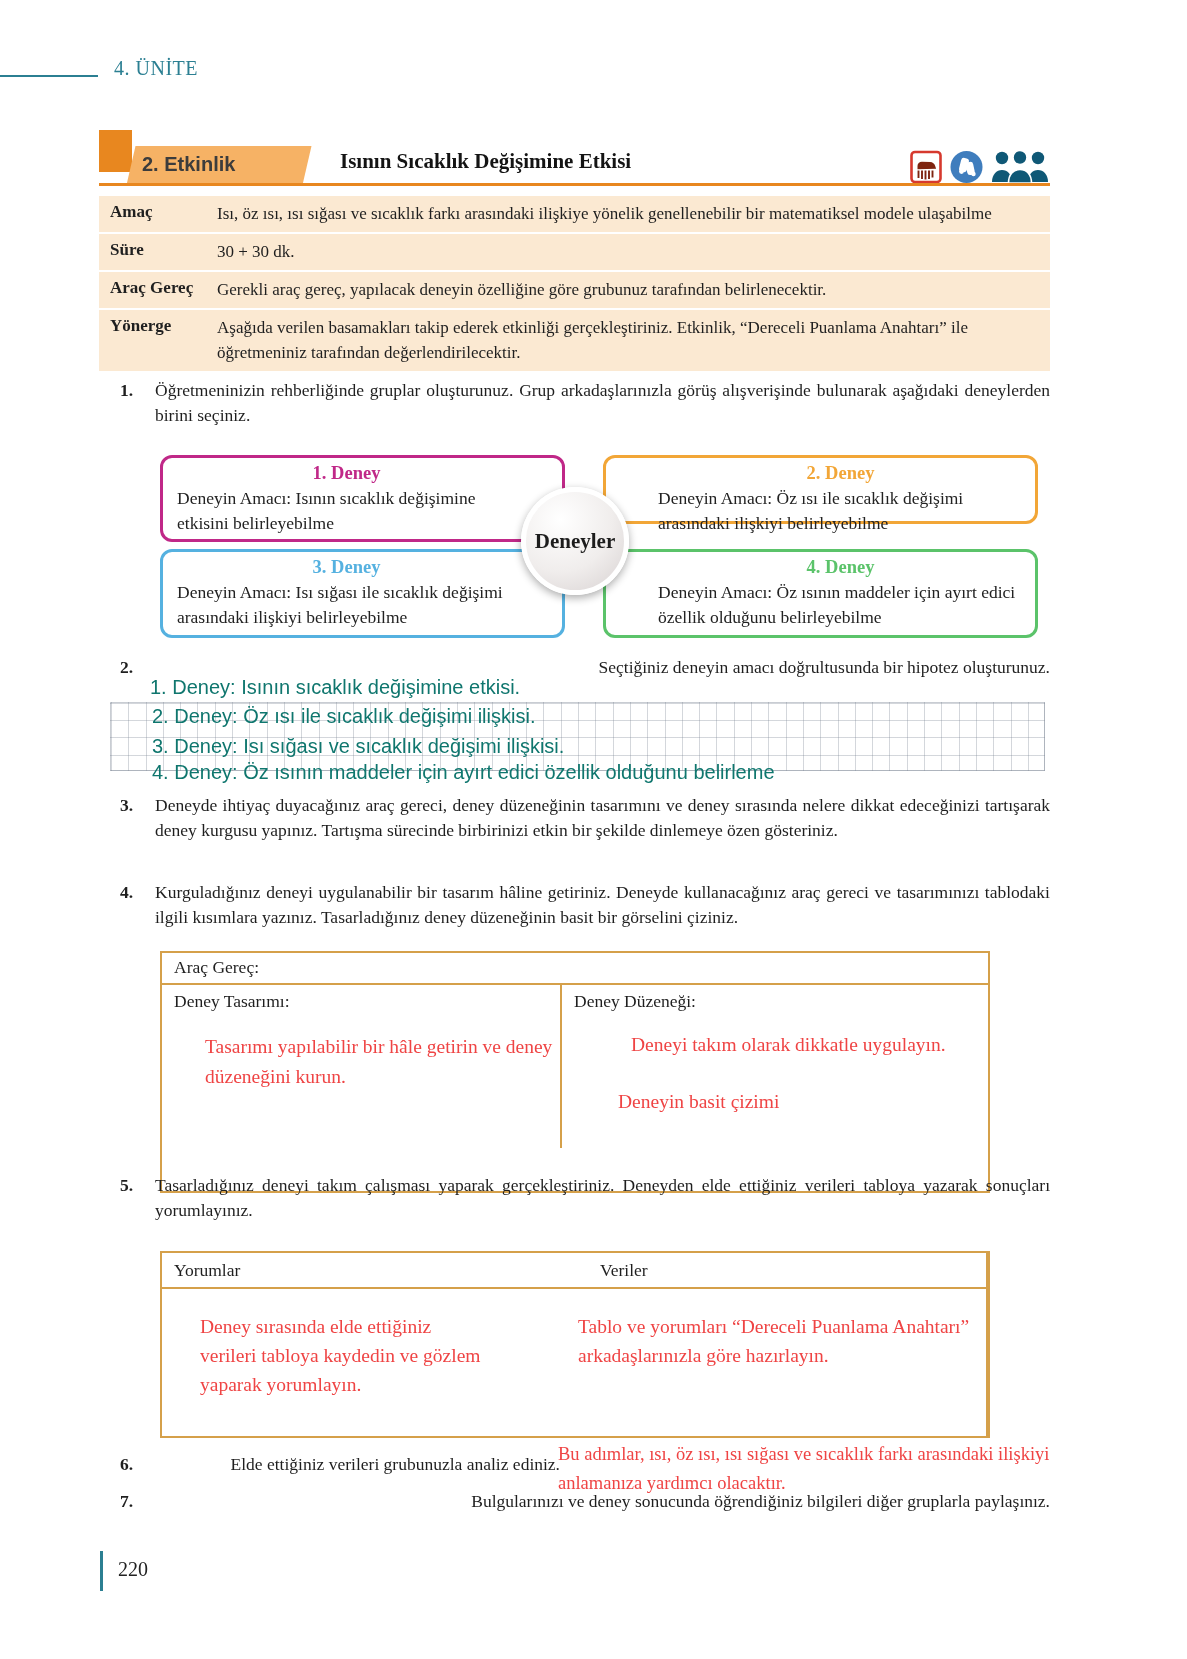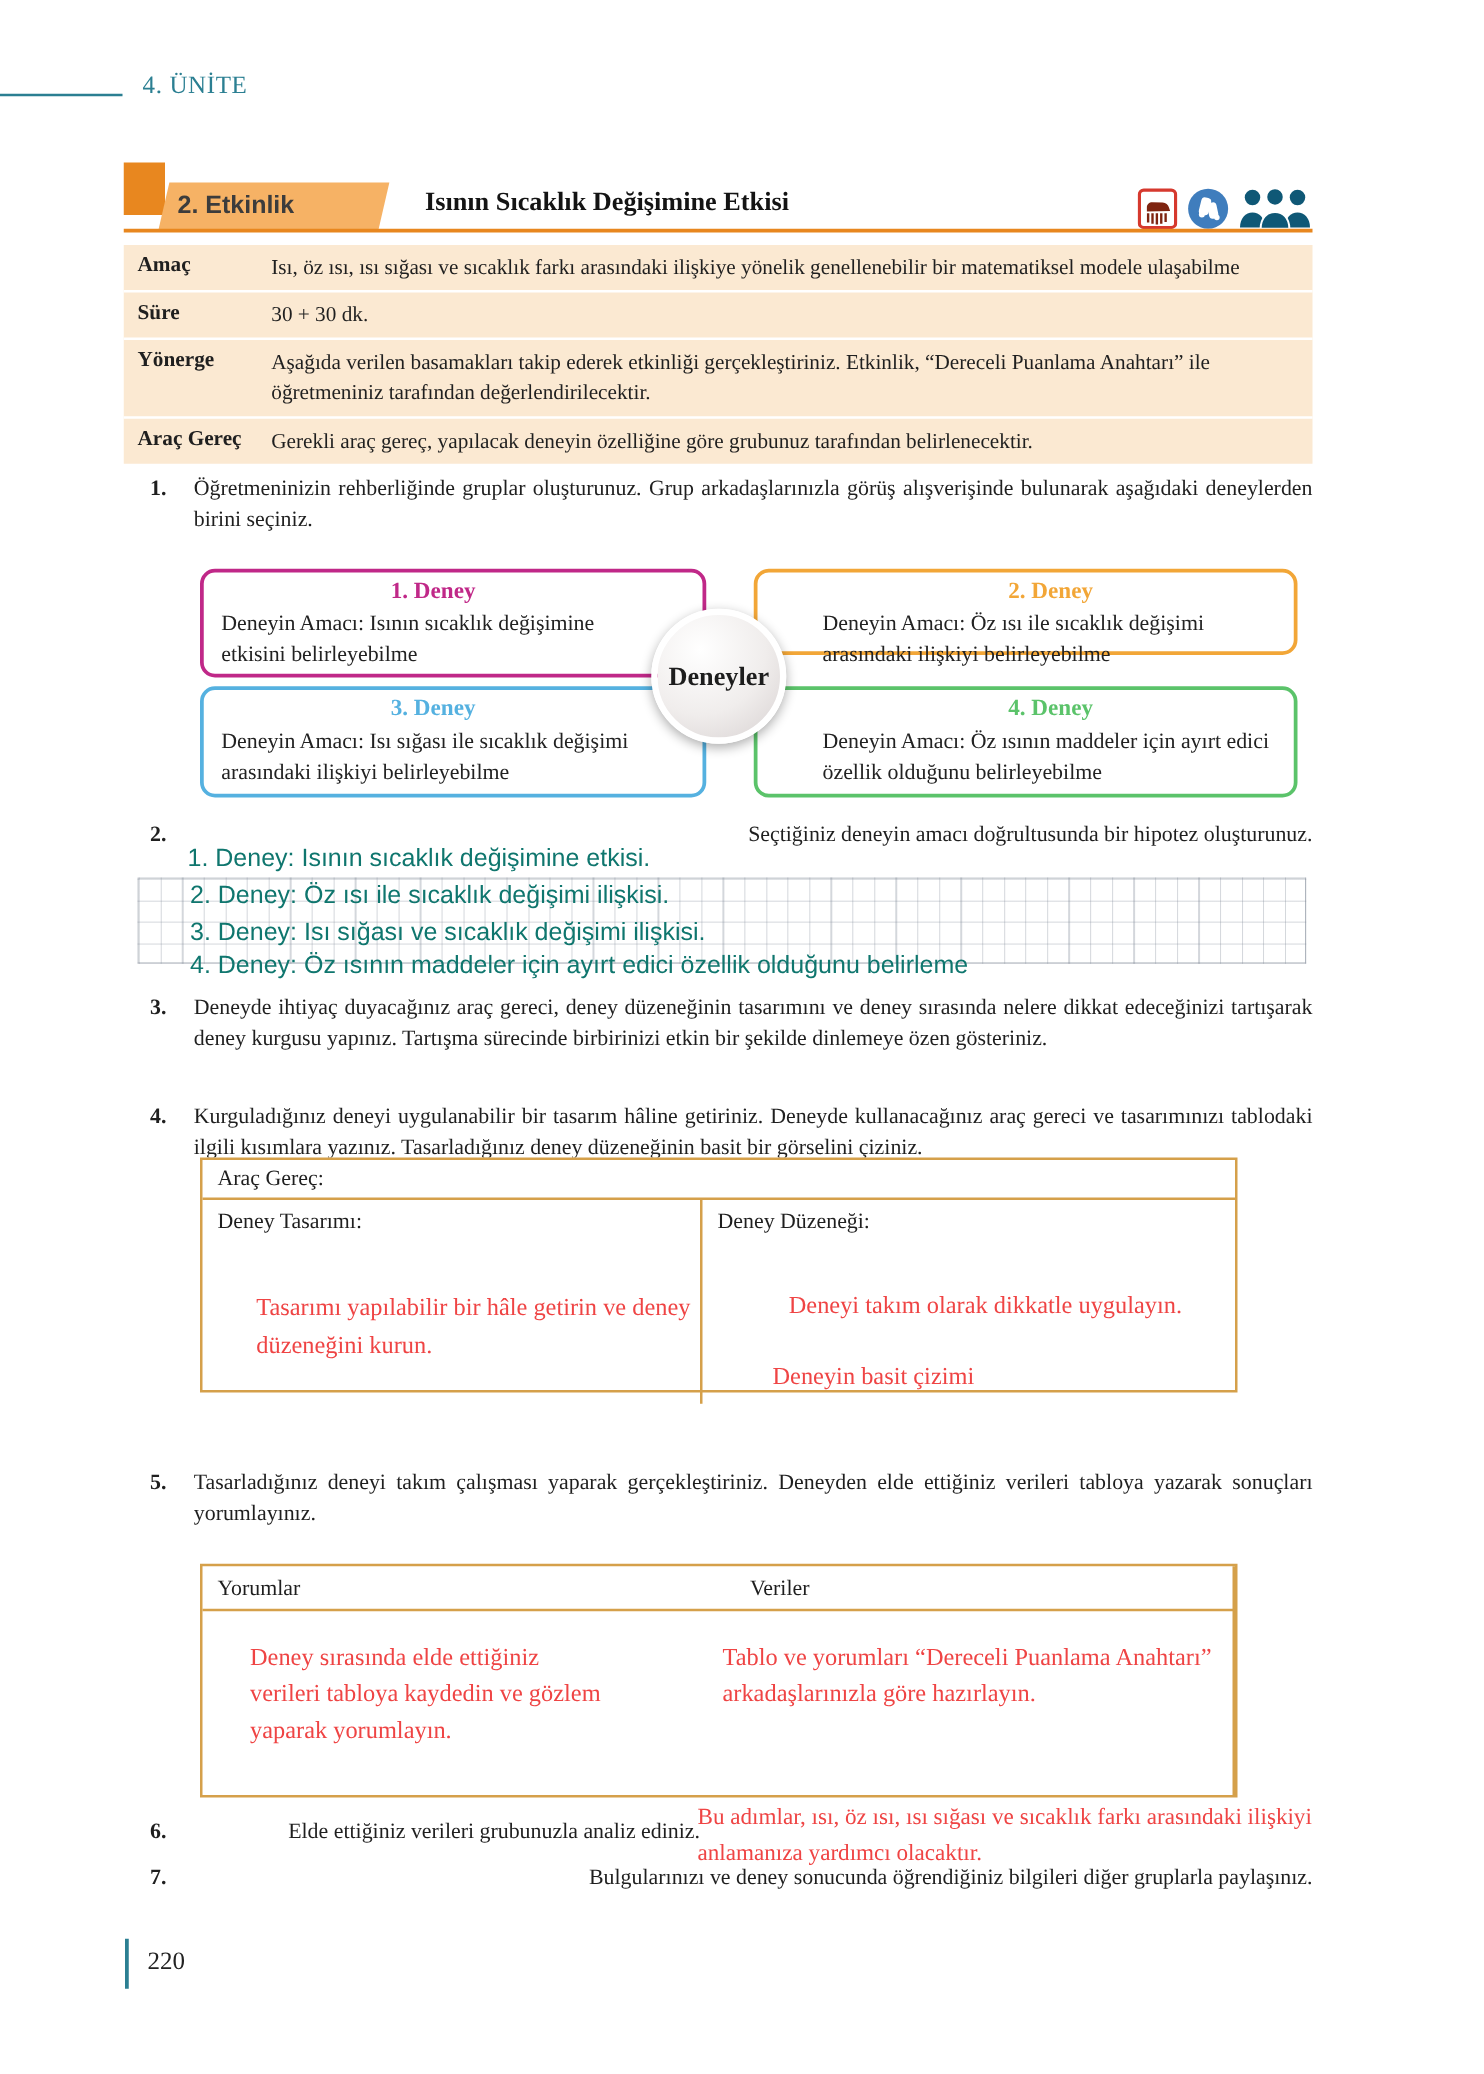--- a/index.html
+++ b/index.html
@@ -58,21 +58,21 @@
       repeating-linear-gradient(to right,  rgba(120,130,145,.32) 0 1px, transparent 1px 17.3px),
       repeating-linear-gradient(to bottom, rgba(120,130,145,.32) 0 1px, transparent 1px 17.2px);
   }
   
   .sheet { position:absolute; left:160px; width:830px; border:2px solid #d5a04a; background:#fff; font-size:17.5px; }
   .sheet-header { height:32px; border-bottom:2px solid #d5a04a; padding:4px 12px; }
   .sheet-body { display:flex; }
   .sheet-col { padding:6px 12px; }
   .sheet-col.left { flex:0 0 400px; border-right:2px solid #d5a04a; }
   .sheet-col.right { flex:1; }
-  .design-sheet { top:926px; height:188px; }
+  .design-sheet { top:951px; height:242px; }
   .data-sheet   { top:1251px; height:187px; }
   .data-sheet .sheet-col { padding-top:7px; }
   
   .page-bar { position:absolute; left:100px; top:1551px; width:3px; height:40px; background:#2b7f92; }
   .page-num { position:absolute; left:118px; top:1558px; font-size:20px; color:#222; }
 </style>
 </head>
 <body>
 
 <div class="page">
@@ -124,26 +124,26 @@
   <div class="info-table">
     <div class="info-row">
       <div class="info-label">Amaç</div>
       <div class="info-value">Isı, öz ısı, ısı sığası ve sıcaklık farkı arasındaki ilişkiye yönelik genellenebilir bir matematiksel modele ulaşabilme</div>
     </div>
     <div class="info-row">
       <div class="info-label">Süre</div>
       <div class="info-value">30 + 30 dk.</div>
     </div>
     <div class="info-row">
+      <div class="info-label">Araç Gereç</div>
+      <div class="info-value">Gerekli araç gereç, yapılacak deneyin özelliğine göre grubunuz tarafından belirlenecektir.</div>
+    </div>
+    <div class="info-row">
       <div class="info-label">Yönerge</div>
       <div class="info-value">Aşağıda verilen basamakları takip ederek etkinliği gerçekleştiriniz. Etkinlik, “Dereceli Puanlama Anahtarı” ile öğretmeniniz tarafından değerlendirilecektir.</div>
-    </div>
-    <div class="info-row">
-      <div class="info-label">Araç Gereç</div>
-      <div class="info-value">Gerekli araç gereç, yapılacak deneyin özelliğine göre grubunuz tarafından belirlenecektir.</div>
     </div>
   </div>
 
   <div class="step" style="top:378px">
     <span class="step-num">1.</span>
     <span class="step-text">Öğretmeninizin rehberliğinde gruplar oluşturunuz. Grup arkadaşlarınızla görüş alışverişinde bulunarak aşağıdaki deneylerden birini seçiniz.</span>
   </div>
 
   <div class="diagram">
     <div class="exp-box exp1">

